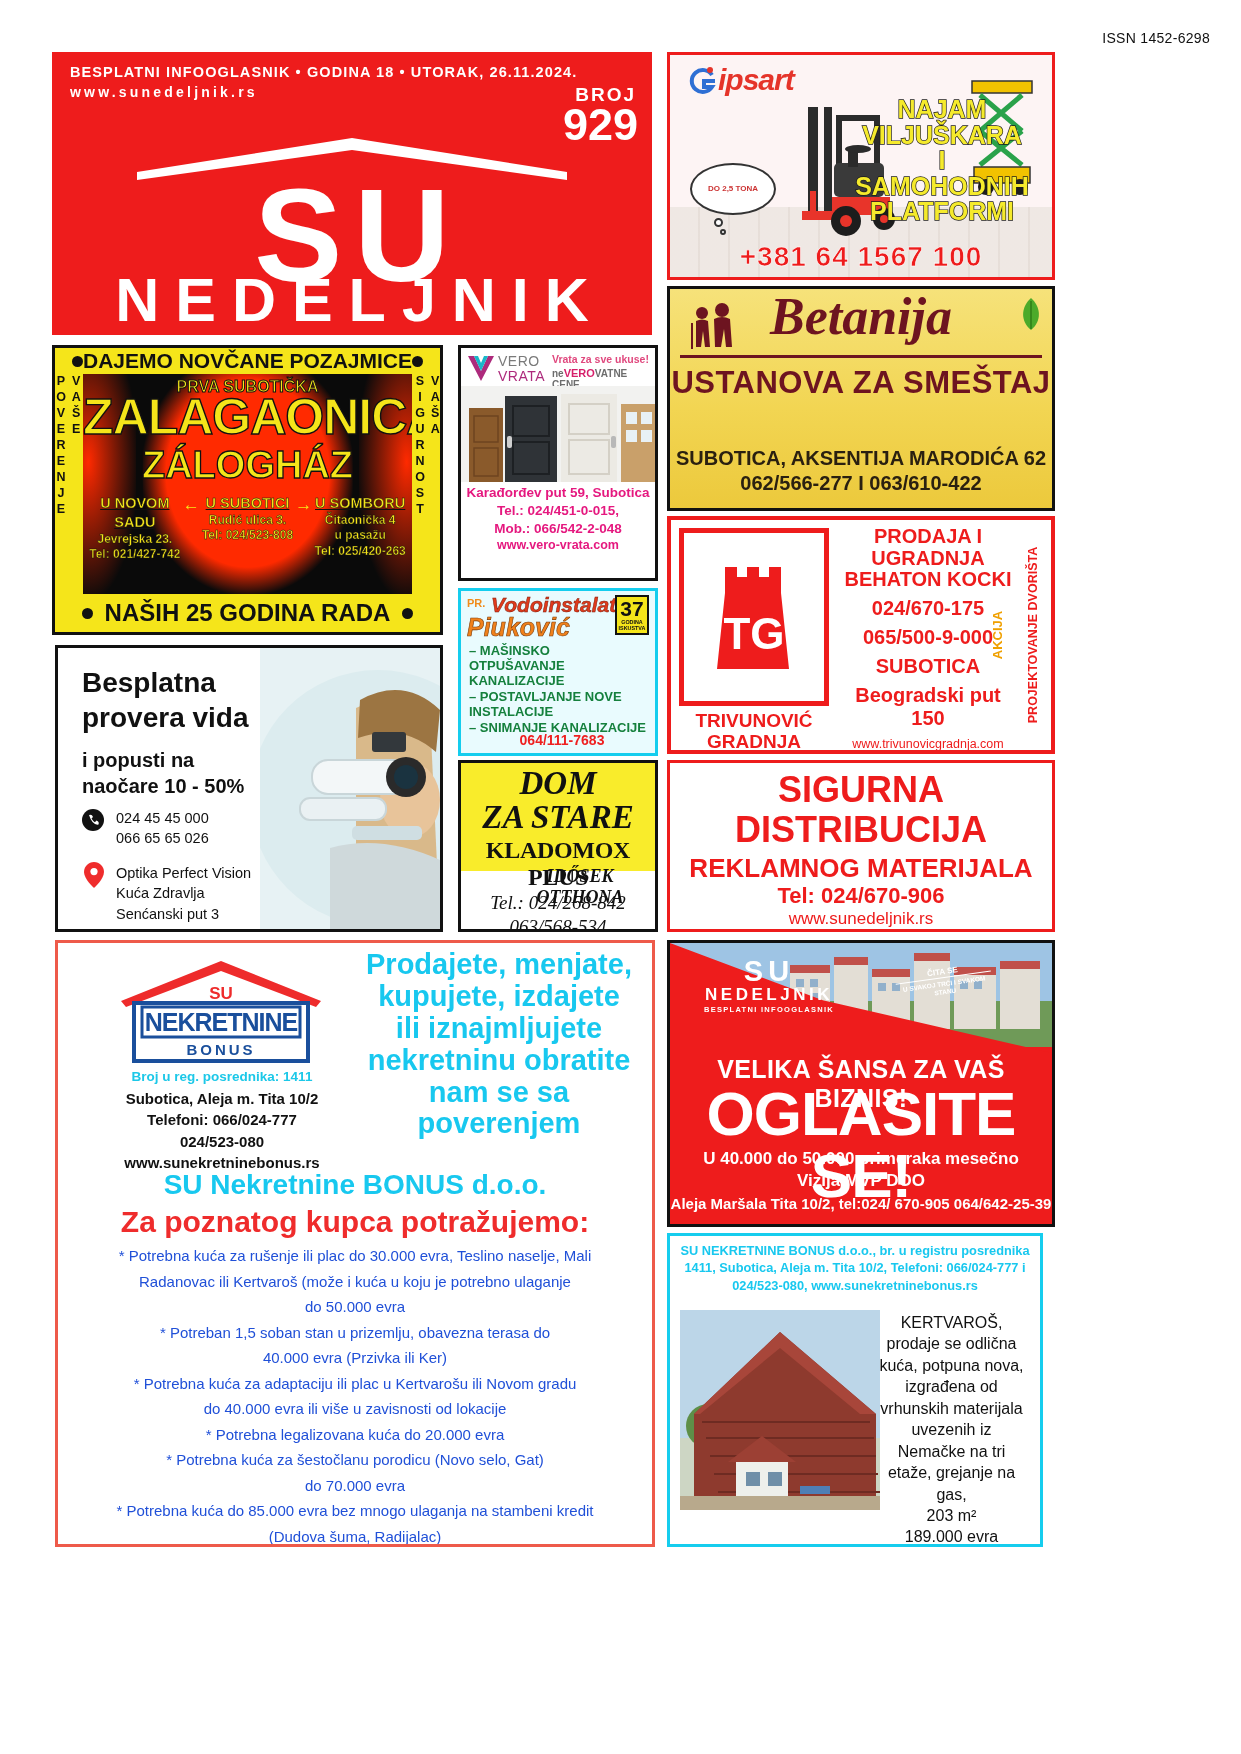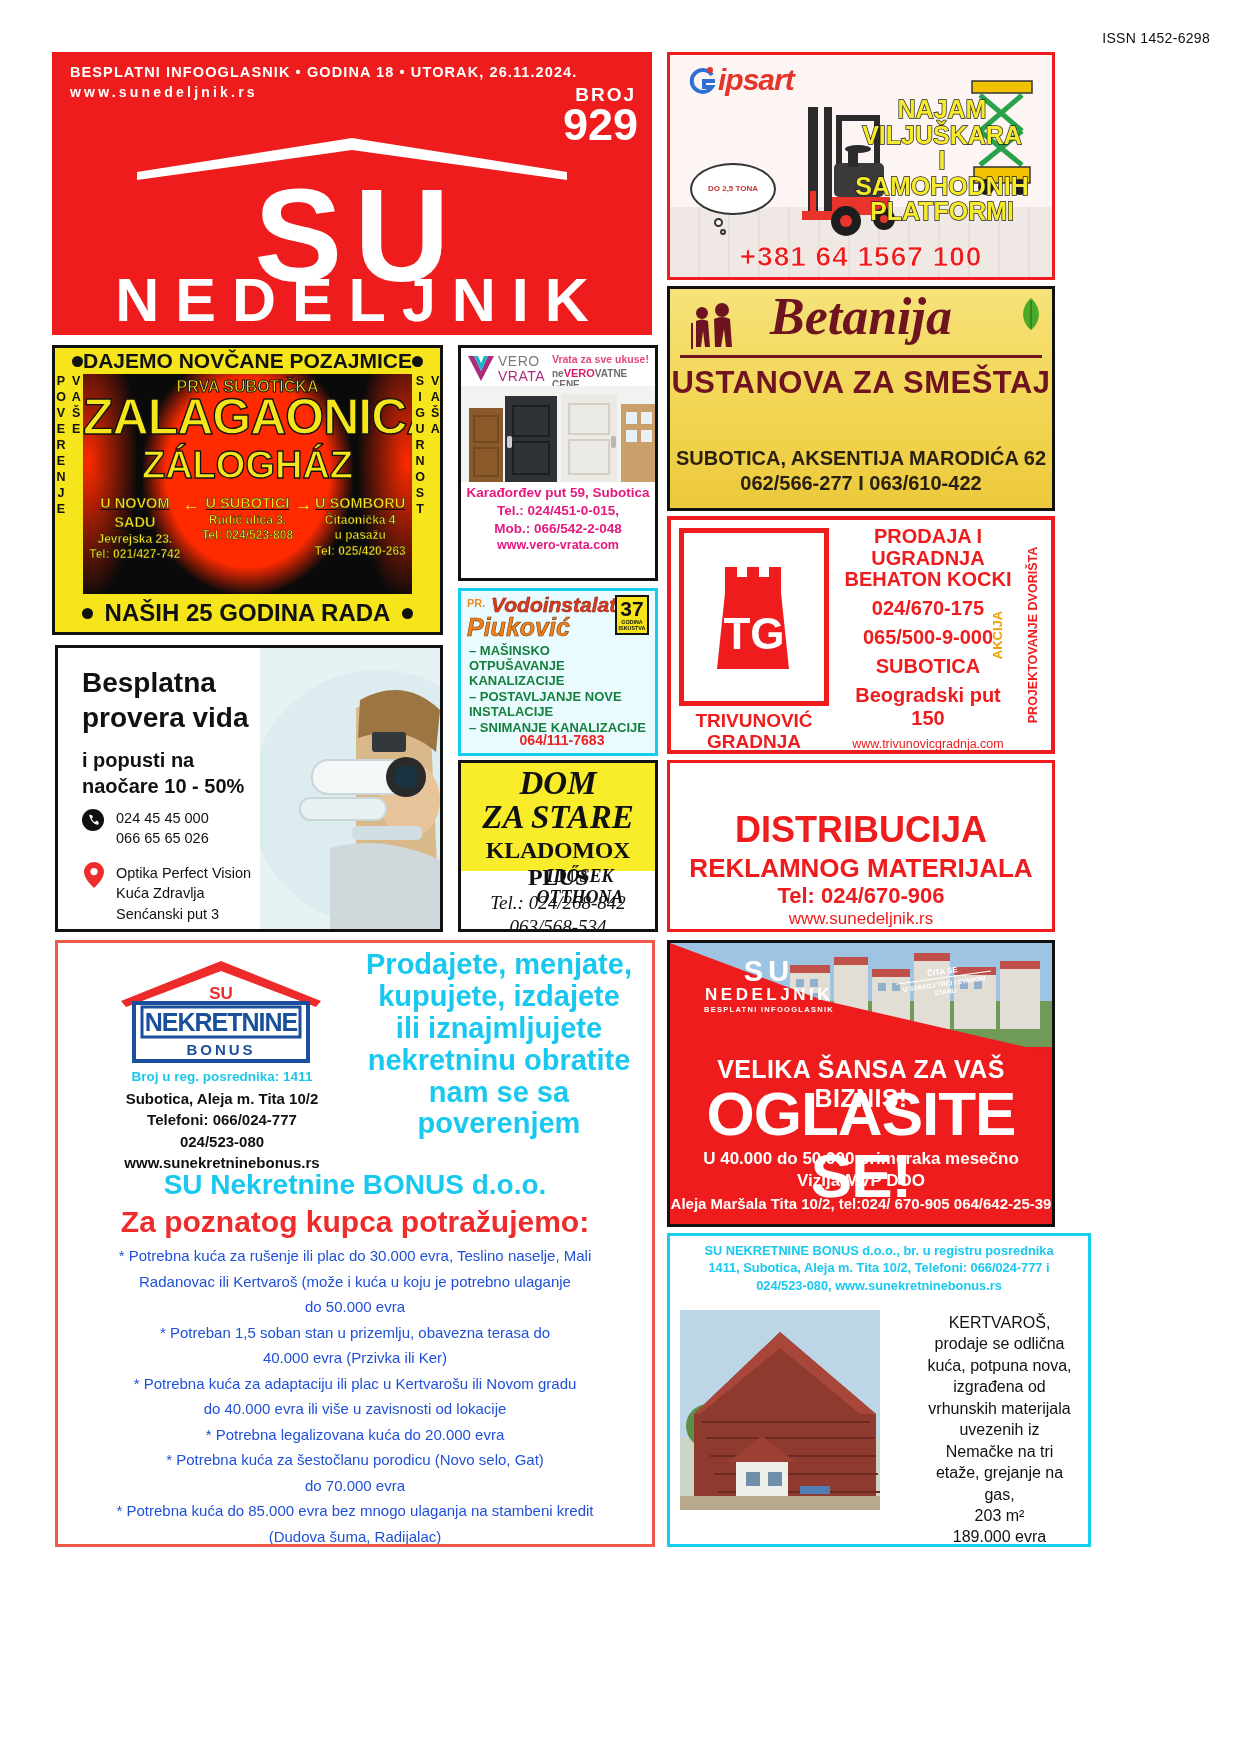--- a/index.html
+++ b/index.html
@@ -430,21 +430,21 @@
     position: absolute; left: 0; right: 0; top: 228px; text-align: center;
     font-size: 17px; font-weight: bold; color: #fff;
   }
   #oglasite .aleja {
     position: absolute; left: 0; right: 0; top: 252px; text-align: center;
     font-size: 15px; font-weight: bold; color: #fff;
   }
 
   
   #kertvaros {
-    left: 667px; top: 1233px; width: 424px; height: 314px;
+    left: 667px; top: 1233px; width: 376px; height: 314px;
     border: 3px solid #15cdee; background: #fff; overflow: hidden; padding-left: 17px;
   }
   #kertvaros .hdr {
     position: absolute; left: 6px; right: 6px; top: 6px; text-align: center;
     font-size: 12.8px; font-weight: bold; color: #18c8ef; line-height: 1.35;
   }
   #kertvaros .photo {
     position: absolute; left: 10px; top: 74px; width: 200px; height: 200px; overflow: hidden;
   }
   #kertvaros .desc {
@@ -674,20 +674,21 @@
       <div class="r3">Beogradski put 150</div>
       <div class="r4">www.trivunovicgradnja.com</div>
     </div>
     <div class="vert">
       <span>PROJEKTOVANJE DVORIŠTA</span>
     </div>
     <div class="akcija" style="right:30px;">AKCIJA</div>
   </div>
 
   <div class="abs" id="sigurna">
+    <div class="l1">SIGURNA</div>
     <div class="l2">DISTRIBUCIJA</div>
     <div class="l3">REKLAMNOG MATERIJALA</div>
     <div class="l4">Tel: 024/670-906</div>
     <div class="l5">www.sunedeljnik.rs</div>
   </div>
 
   <div class="abs" id="optika">
     <svg class="photo" viewBox="0 0 180 281">
       <rect width="180" height="281" fill="#e7f2f4"></rect>
       <circle cx="118" cy="150" r="128" fill="#dcecef"></circle>

